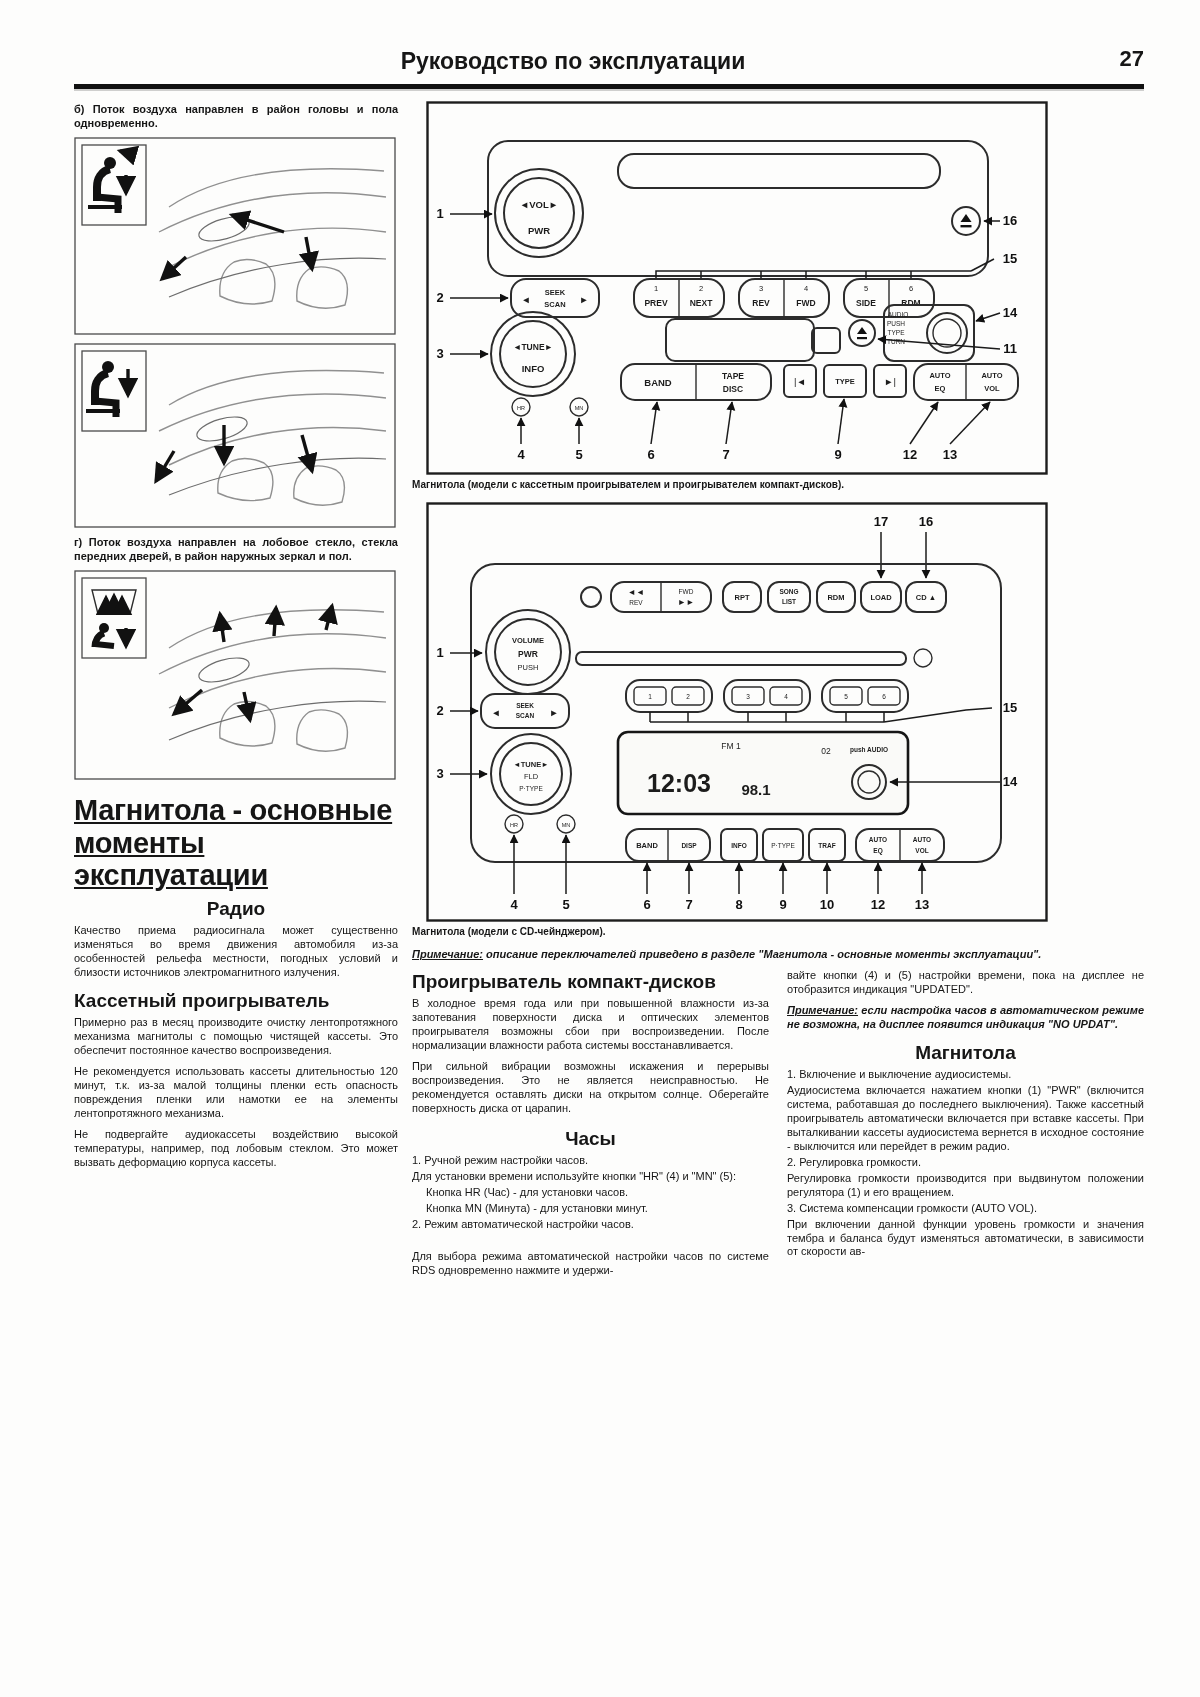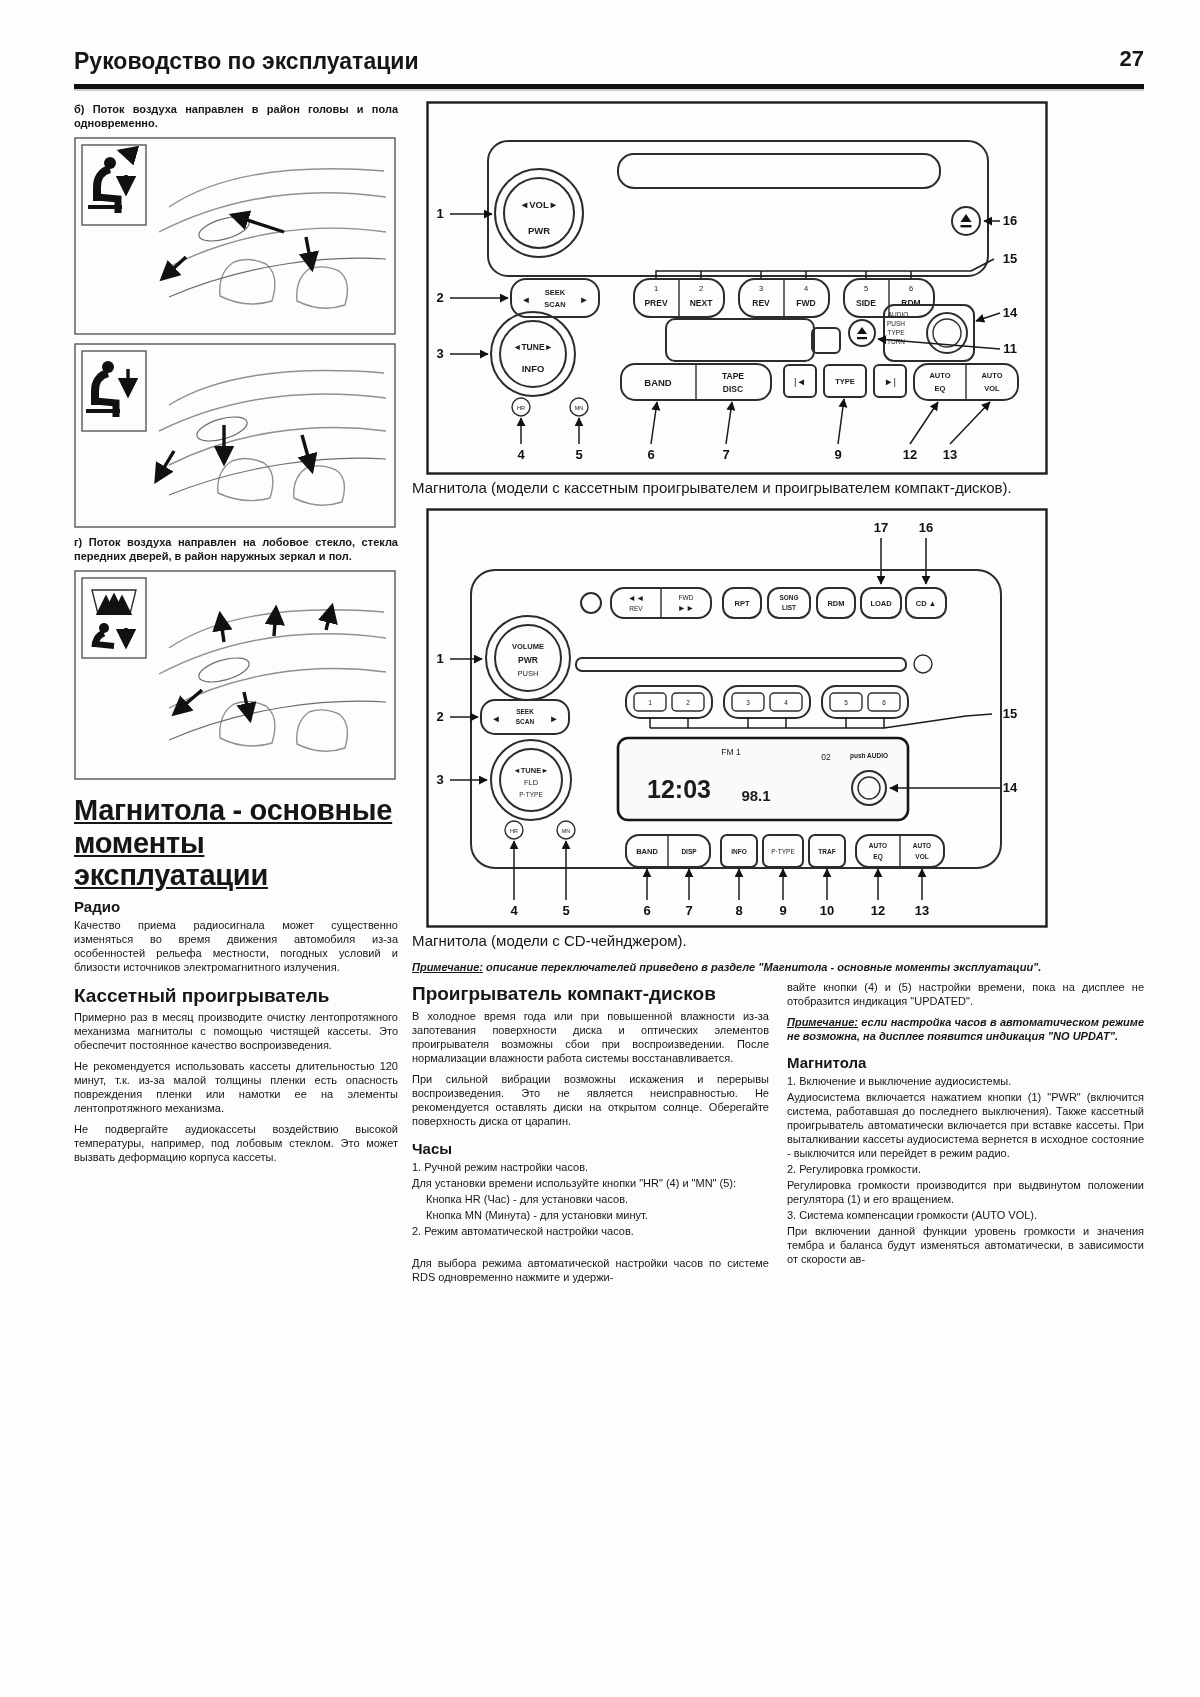--- a/index.html
+++ b/index.html
@@ -1,33 +1,33 @@
 <!DOCTYPE html>
 <html><head>
 <meta charset="utf-8">
 <style>
   html,body{margin:0;padding:0;}
   body{width:1200px;height:1697px;background:#fdfdfc;font-family:"Liberation Sans",sans-serif;color:#161616;}
   .page{padding:40px 56px 0 74px;box-sizing:border-box;}
   header{position:relative;height:44px;}
-  .h-title{position:absolute;left:0;right:72px;font-size:23px;font-weight:bold;top:8px;}
+  .h-title{position:absolute;left:0;right:72px;text-align:center;font-size:23px;font-weight:bold;top:8px;}
   .h-page{position:absolute;right:0;top:6px;font-size:22px;font-weight:bold;}
   .h-rule{border-top:5px solid #111;margin-bottom:12px;box-shadow:0 2px 0 rgba(120,120,120,.35);}
   .columns{display:flex;gap:14px;}
   .col-left{width:324px;flex:none;}
   .col-right{flex:1;min-width:0;}
   p{margin:0 0 7px 0;font-size:11px;line-height:1.27;text-align:justify;}
   .air-cap{font-weight:bold;margin:2px 0 6px 0;}
   .sk{display:block;margin:0 0 8px 0;}
   h1.main{font-size:29px;line-height:1.13;margin:14px 0 6px 0;letter-spacing:-.3px;text-decoration:underline;}
-  h2.sub{font-size:15px;margin:2px 0 4px 0;}
+  h2.sub{font-size:19px;margin:2px 0 4px 0;text-align:center;}
   h2.sub2{font-size:19px;margin:10px 0 5px 0;line-height:1.12;}
   .note{font-style:italic;font-weight:bold;}
   .note .nl{text-decoration:underline;}
-  .caption{font-weight:normal;font-size:15px;line-height:1.25;margin:4px 0 10px 0;text-align:justify;}
+  .caption{font-weight:bold;font-size:10px;line-height:1.25;margin:4px 0 10px 0;text-align:justify;}
   .radio-svg{display:block;margin-left:14px;}
   .twocol{display:flex;gap:18px;margin-top:6px;}
   .midcol,.rightcol{width:50%;min-width:0;}
   
   .box{fill:none;stroke:#1d1d1d;stroke-width:2.4;}
   .ln{fill:none;stroke:#2c2c2c;stroke-width:2;}
   .ln1{fill:none;stroke:#2c2c2c;stroke-width:1.4;}
   .cl{stroke:#1b1b1b;stroke-width:1.5;fill:none;}
   .cnum{font-size:13px;font-weight:bold;fill:#101010;text-anchor:middle;}
   text.sv{fill:#1c1c1c;text-anchor:middle;font-family:"Liberation Sans",sans-serif;}

